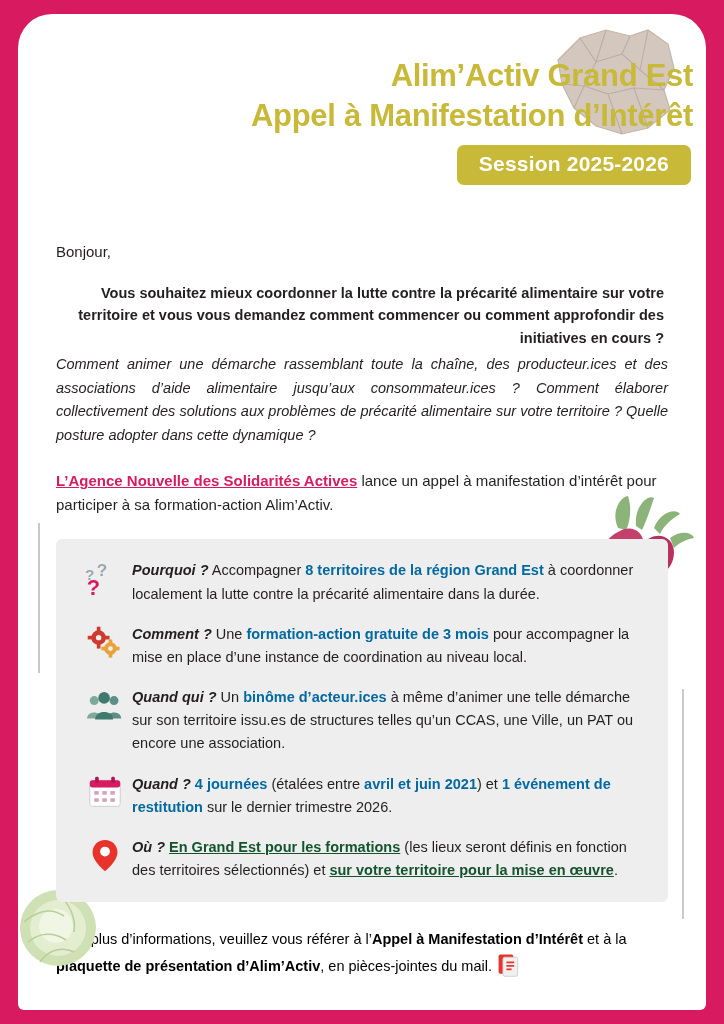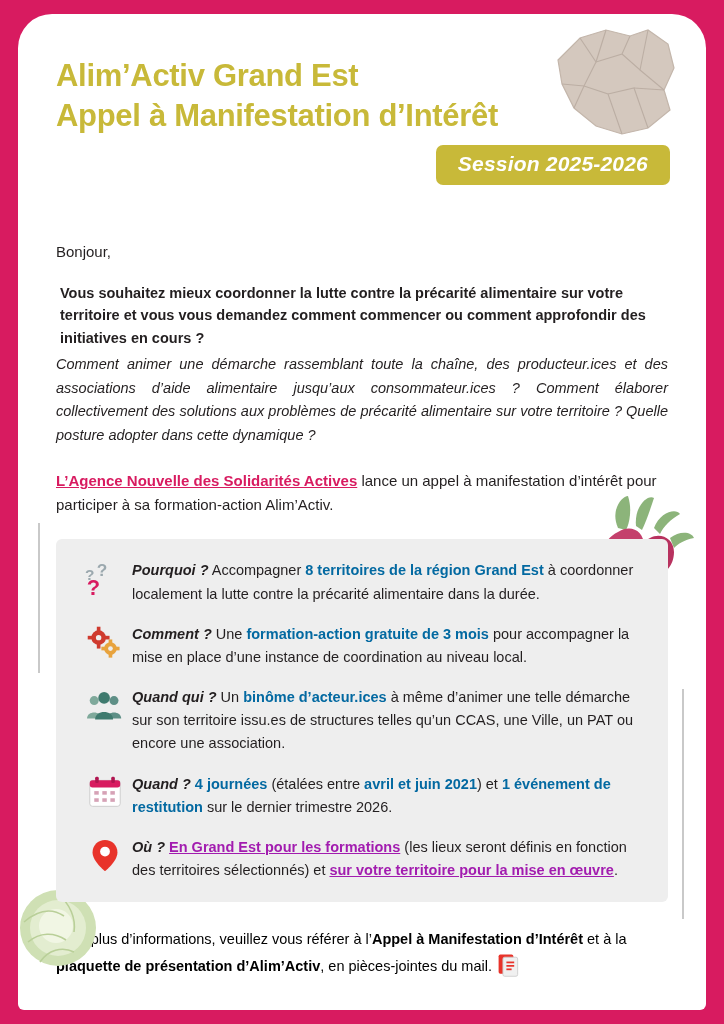--- a/index.html
+++ b/index.html
@@ -18,41 +18,41 @@
     position: absolute;
     left: 18px; top: 14px;
     width: 688px; height: 996px;
     background: #ffffff;
     border-radius: 34px 34px 6px 6px;
     overflow: hidden;
   }
   
   .header {
     position: relative;
-    padding: 42px 34px 0 38px;
+    padding: 42px 13px 0 38px;
     height: 210px;
+    text-align: right;
   }
   .title-block {
     position: relative;
     z-index: 3;
   }
   .title-line {
     font-size: 31px;
     font-weight: bold;
     color: #c8b939;
     letter-spacing: -0.3px;
     line-height: 1.28;
     white-space: nowrap;
   }
   .session-wrap {
     display: flex;
     justify-content: flex-end;
     padding-right: 2px;
     margin-top: 10px;
-    font-style: italic;
   }
   .session-badge {
     background: #c8b939;
     color: #ffffff;
     font-weight: bold;
     font-size: 21px;
     padding: 7px 22px 9px 22px;
     border-radius: 7px;
     letter-spacing: 0.2px;
   }
@@ -69,21 +69,21 @@
     padding: 0 38px;
     color: #231f20;
   }
   .greeting {
     font-size: 15px;
     margin: 19px 0 22px 0;
   }
   .lead-bold {
     font-size: 14.5px;
     font-weight: bold;
-    text-align: left;
+    text-align: right;
     line-height: 1.55;
     margin: 0 0 4px 0;
     padding: 0 4px;
   }
   .lead-italic {
     font-size: 14.5px;
     font-style: italic;
     text-align: justify;
     line-height: 1.62;
     margin: 4px 0 0 0;
@@ -136,21 +136,21 @@
     font-size: 14.5px;
     line-height: 1.6;
     color: #231f20;
     flex: 1;
   }
   .lbl {
     font-weight: bold;
     font-style: italic;
   }
   .hl { color: #0369a1; font-weight: bold; }
-  .hl-u { color: #a21caf; font-weight: bold; text-decoration: underline; }
+  .hl-u { color: #14532d; font-weight: bold; text-decoration: underline; }
   
   .footer {
     padding: 0 38px;
     margin-top: 26px;
     font-size: 14.5px;
     line-height: 1.65;
   }
   .footer b { font-weight: bold; }
   .footer-icon {
     display: inline-block;

